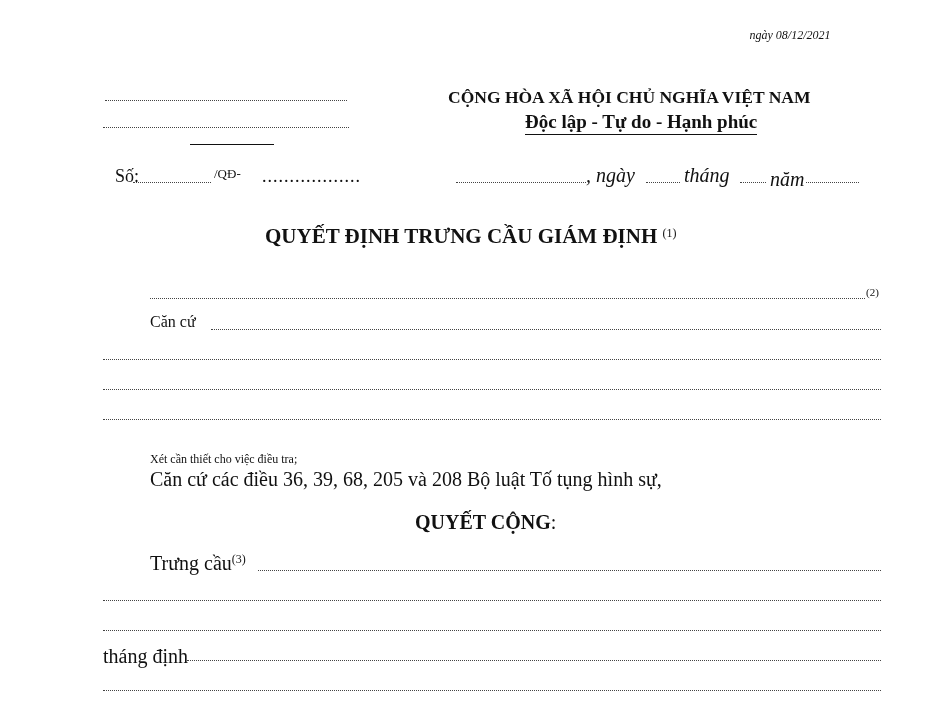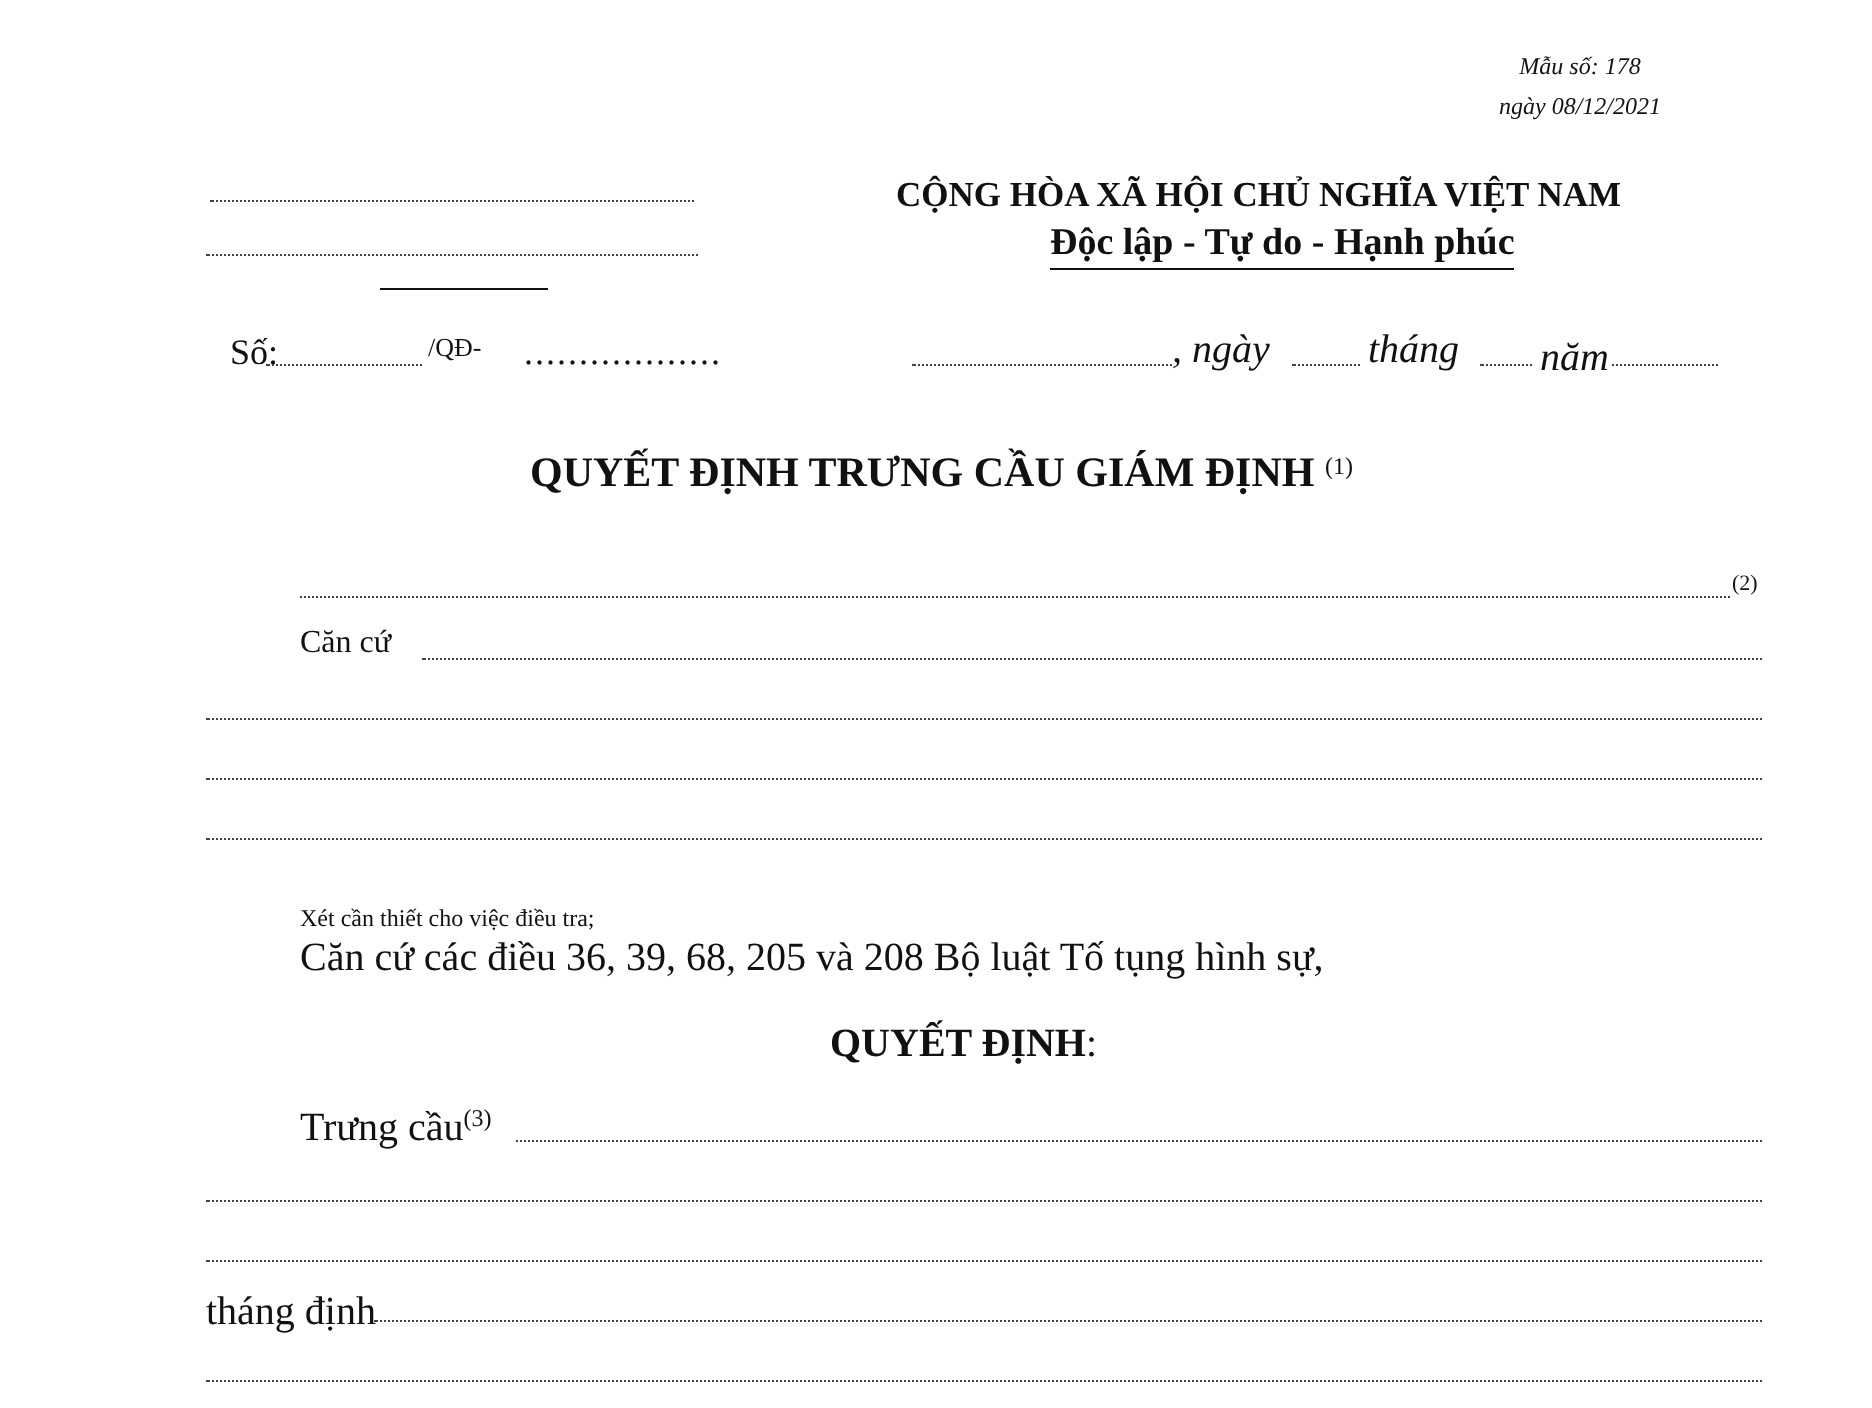--- a/index.html
+++ b/index.html
@@ -6,21 +6,20 @@
     body { width:936px; height:704px; position:relative; overflow:hidden; font-family:"Liberation Serif", serif; color:#111; }
     .abs { position:absolute; white-space:nowrap; }
     .dots { position:absolute; height:0; border-bottom:1px dotted #444; }
     .form-code { font-style:italic; font-size:12px; text-align:center; line-height:18px; }
     .bold { font-weight:bold; }
   </style>
 </head>
 <body>
 
 <div class="abs form-code" style="left:680px; top:24px; width:220px;">
-  <div>Mẫu số: 178</div>
   <div style="margin-top:2px;">ngày 08/12/2021</div>
 </div>
 
 <div class="dots" style="left:105px; top:100px; width:242px;"></div>
 <div class="dots" style="left:103px; top:127px; width:246px;"></div>
 <div class="abs" style="left:190px; top:144px; width:84px; height:0; border-bottom:1px solid #111;"></div>
 
 <div class="abs bold" style="left:448px; top:87px; font-size:17.5px;">CỘNG HÒA XÃ HỘI CHỦ NGHĨA VIỆT NAM</div>
 <div class="abs bold" style="left:525px; top:111px; font-size:19px; border-bottom:1px solid #111; padding-bottom:1px;">Độc lập - Tự do - Hạnh phúc</div>
 
@@ -48,21 +47,21 @@
 <div class="abs" style="left:150px; top:313px; font-size:16px;">Căn cứ</div>
 <div class="dots" style="left:211px; top:329px; width:670px;"></div>
 <div class="dots" style="left:103px; top:359px; width:778px;"></div>
 <div class="dots" style="left:103px; top:389px; width:778px;"></div>
 <div class="dots" style="left:103px; top:419px; width:778px;"></div>
 
 <div class="abs" style="left:150px; top:452px; font-size:12px;">Xét cần thiết cho việc điều tra;</div>
 <div class="abs" style="left:150px; top:468px; font-size:20px;">Căn cứ các điều 36, 39, 68, 205 và 208 Bộ luật Tố tụng hình sự,</div>
 
 <div class="abs" style="left:415px; top:511px; font-size:20px;">
-  <span class="bold">QUYẾT ĐỊNH</span><span>:</span>
+  <span class="bold">QUYẾT CỘNG</span><span>:</span>
 </div>
 
 <div class="abs" style="left:150px; top:552px; font-size:20px;" interactable="false">
   <span>Trưng cầu</span><span style="font-size:12px; vertical-align:7px;">(3)</span>
 </div>
 <div class="dots" style="left:258px; top:570px; width:623px;"></div>
 <div class="dots" style="left:103px; top:600px; width:778px;"></div>
 <div class="dots" style="left:103px; top:630px; width:778px;"></div>
 
 <div class="abs" style="left:103px; top:645px; font-size:20px;">tháng định</div>

